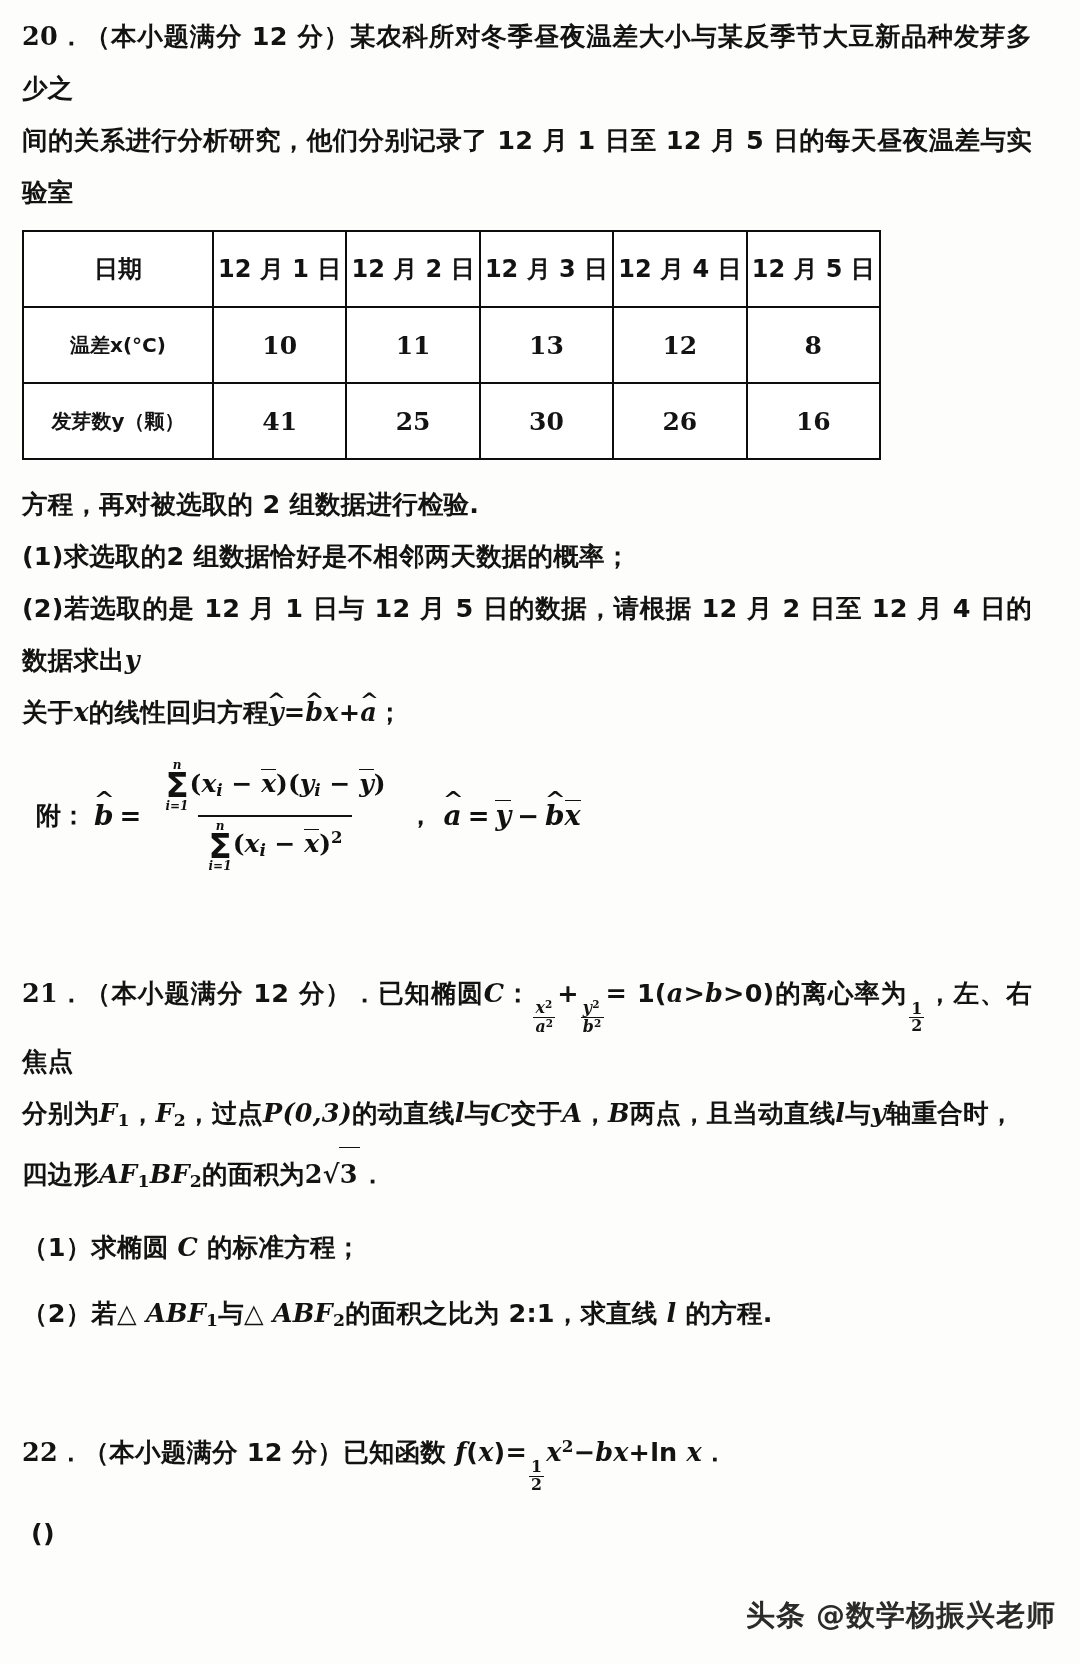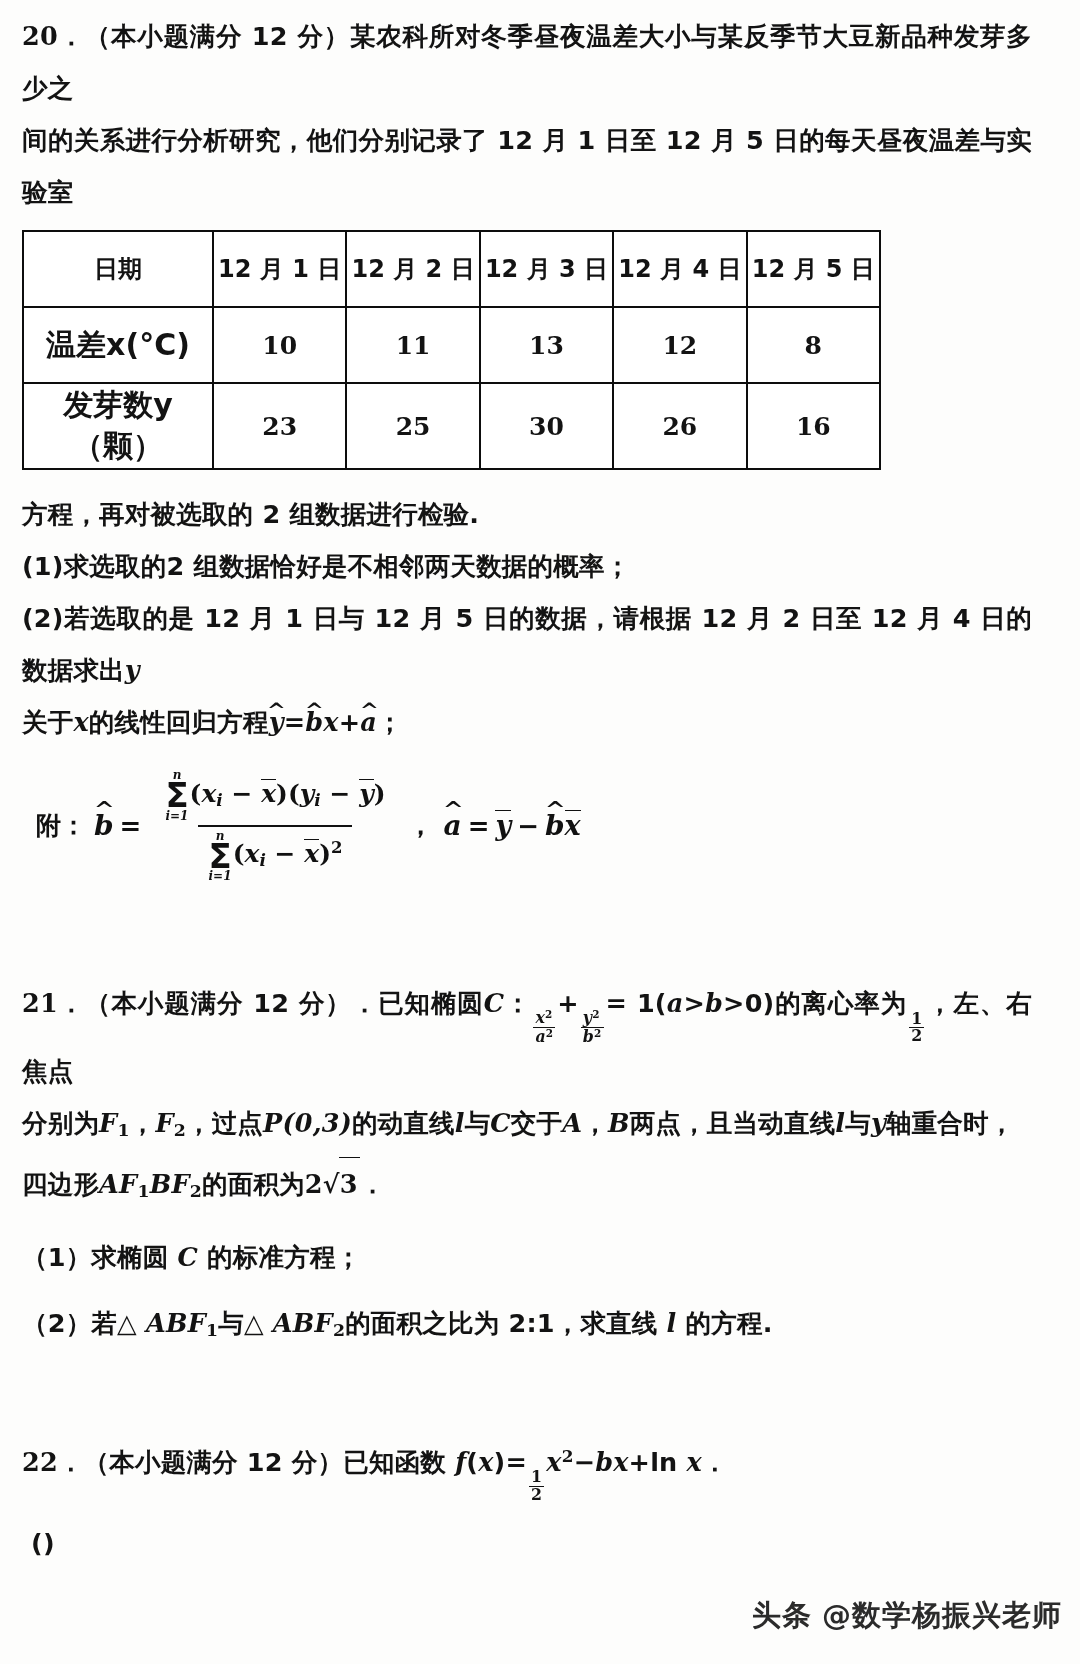--- a/index.html
+++ b/index.html
@@ -115,21 +115,21 @@
     border: 2.2px solid #0d0d0d;
     text-align: center;
     vertical-align: middle;
     height: 72px;
     font-size: 24px;
     font-weight: 700;
     color: #131313;
   }
   table.data td.label {
     width: 186px;
-    font-size: 30px;
+    font-size: 20px;
   }
   table.data td.val {
     font-family: "DejaVu Serif", "Liberation Serif", serif;
     font-size: 25px;
   }
   table.data td.hdr {
     font-size: 24px;
   }
 
   
@@ -219,21 +219,21 @@
     right: 0;
     top: 1540px;
     text-align: center;
     font-size: 24px;
     font-weight: 700;
     color: #1a1a1a;
     letter-spacing: 0.5px;
   }
   .watermark {
     position: absolute;
-    right: 18px;
+    right: 24px;
     top: 1596px;
     font-size: 29px;
     font-weight: 700;
     color: #2b2b2b;
     letter-spacing: 1px;
     white-space: nowrap;
   }
   .wm-tag {
     margin-right: 10px;
   }
@@ -263,21 +263,21 @@
         <tr>
           <td class="label">温差x(°C)</td>
           <td class="val">10</td>
           <td class="val">11</td>
           <td class="val">13</td>
           <td class="val">12</td>
           <td class="val">8</td>
         </tr>
         <tr>
           <td class="label">发芽数y（颗）</td>
-          <td class="val">23</td>
+          <td class="val">41</td>
           <td class="val">25</td>
           <td class="val">30</td>
           <td class="val">26</td>
           <td class="val">16</td>
         </tr>
       </tbody>
         </table>
     </div>
 
     <div class="gap-sm"></div>

